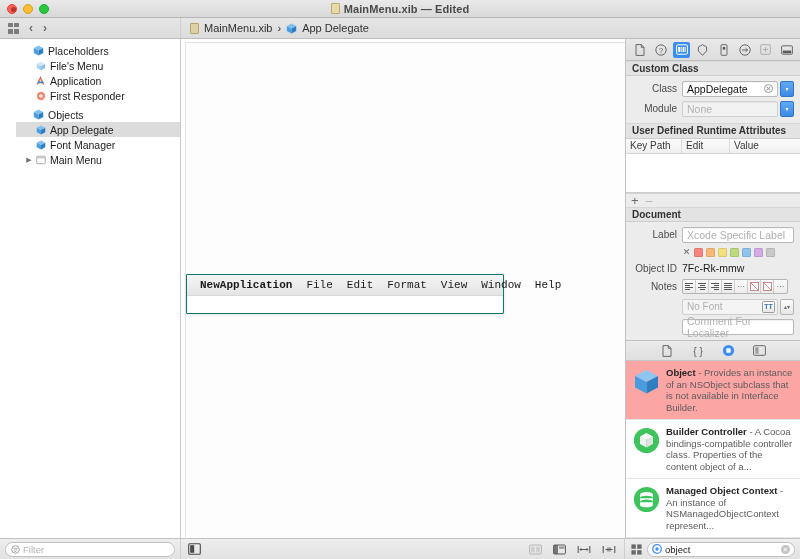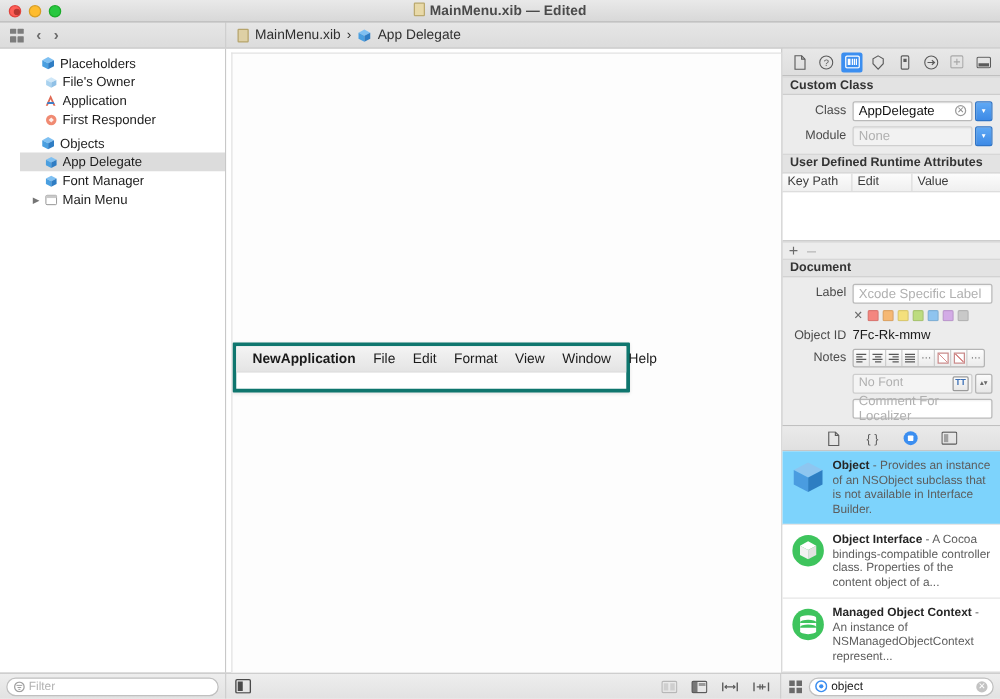--- a/index.html
+++ b/index.html
@@ -88,23 +88,24 @@
   .canvas-wrap { flex: 1; display: flex; flex-direction: column; min-width: 0; background: #ffffff; }
   .canvas {
     flex: 1; position: relative; background: #fdfdfd;
     border-left: 1px solid #e2e2e2; border-top: 1px solid #e2e2e2;
     margin: 3px 0 0 4px; overflow: hidden;
   }
   .menubar-obj {
     position: absolute; left: 0px; top: 231px;
     width: 318px; height: 40px;
     background: #ffffff;
-    border: 3px solid #0f766e;
+    border: 1px solid #0f766e;
     box-shadow: 0 1px 3px rgba(0,0,0,.10);
     border-radius: 1px;
+    font-family: Liberation Mono, monospace;
   }
   .menubar-strip {
     height: 21px; width: 100%;
     background: linear-gradient(#f4f4f4, #e4e4e4);
     border-bottom: 1px solid #d8d8d8;
     display: flex; align-items: center; padding-left: 6px; gap: 0px;
   }
   .mi { font-size: 11px; color: #1a1a1a; padding: 0 7px; line-height: 1; }
   .mi.app-name { font-weight: bold; }
 
@@ -232,21 +233,21 @@
     height: 20px; display: flex; align-items: center; justify-content: center; gap: 16px;
     background: linear-gradient(#eaeaea,#e0e0e0); border-bottom: 1px solid #c6c6c6;
   }
   .ltab { width: 15px; height: 15px; display: flex; align-items: center; justify-content: center; border-radius: 2px; }
   .ltab.active svg circle { fill: #3b8ef0; }
   .lib-list { background: #fff; }
   .lib-item {
     display: flex; gap: 6px; padding: 6px 5px 6px 6px; border-bottom: 1px solid #e6e6e6;
     align-items: flex-start; min-height: 47px;
   }
-  .lib-item.selected { background: #7dd3fc; }
+  .lib-item.selected { background: #fca5a5; }
   .lib-ico { width: 28px; flex: 0 0 28px; display: flex; align-items: center; justify-content: center; padding-top: 1px; }
   .lib-txt { font-size: 9.5px; line-height: 11.5px; color: #262626; }
   .lib-txt b { font-weight: bold; }
   .lib-txt .dash { color: #5c5c5c; }
 
   
   .bottombar {
     height: 21px; flex: 0 0 21px; display: flex; align-items: center;
     background: linear-gradient(#eeeeee,#e2e2e2); border-top: 1px solid #c3c3c3;
   }
@@ -327,21 +328,21 @@
       </div>
 
       <div class="row ind2">
         <span class="ico">
           <svg width="10" height="10" viewBox="0 0 11 11">
             <path d="M5.5 0.8 L10 3.2 L5.5 5.6 L1 3.2 Z" fill="#cfe7f8"></path>
             <path d="M1 3.2 L5.5 5.6 L5.5 10.2 L1 7.8 Z" fill="#a9d2ef"></path>
             <path d="M10 3.2 L5.5 5.6 L5.5 10.2 L10 7.8 Z" fill="#8fc0e6"></path>
           </svg>
         </span>
-        <span class="lbl">File's Owner</span>
+        <span class="lbl">File's Menu</span>
       </div>
 
       <div class="row ind2">
         <span class="ico">
           <svg width="11" height="11" viewBox="0 0 11 11">
             <path d="M5.5 1 L9.4 9.6 L7.8 9.6 L5.5 4.3 L3.2 9.6 L1.6 9.6 Z" fill="#e06a55"></path>
             <path d="M3.1 6.6 L7.9 6.6 L8.6 8.2 L2.4 8.2 Z" fill="#3f7fc8"></path>
           </svg>
         </span>
         <span class="lbl">Application</span>
@@ -669,21 +670,21 @@
           <div class="lib-item">
             <div class="lib-ico">
               <svg width="27" height="27" viewBox="0 0 27 27">
                 <circle cx="13.5" cy="13.5" r="12.6" fill="#3ec45d"></circle>
                 <path d="M13.5 6 L20 9.5 L13.5 13 L7 9.5 Z" fill="#fff"></path>
                 <path d="M7 9.5 L13.5 13 L13.5 20.4 L7 16.9 Z" fill="#f2f2f2"></path>
                 <path d="M20 9.5 L13.5 13 L13.5 20.4 L20 16.9 Z" fill="#e2e2e2"></path>
               </svg>
             </div>
             <div class="lib-txt">
-              <b>Object Interface</b><span class="dash"> - A Cocoa bindings-compatible controller class. Properties of the content object of a...</span>
+              <b>Builder Controller</b><span class="dash"> - A Cocoa bindings-compatible controller class. Properties of the content object of a...</span>
             </div>
           </div>
 
           <div class="lib-item">
             <div class="lib-ico">
               <svg width="27" height="27" viewBox="0 0 27 27">
                 <circle cx="13.5" cy="13.5" r="12.6" fill="#3ec45d"></circle>
                 <ellipse cx="13.5" cy="8.2" rx="6.4" ry="2.1" fill="#fff"></ellipse>
                 <path d="M7.1 8.2 v3.4 a6.4 2.1 0 0 0 12.8 0 v-3.4" fill="#fff"></path>
                 <ellipse cx="13.5" cy="11.8" rx="6.4" ry="2.1" fill="#3ec45d"></ellipse>

